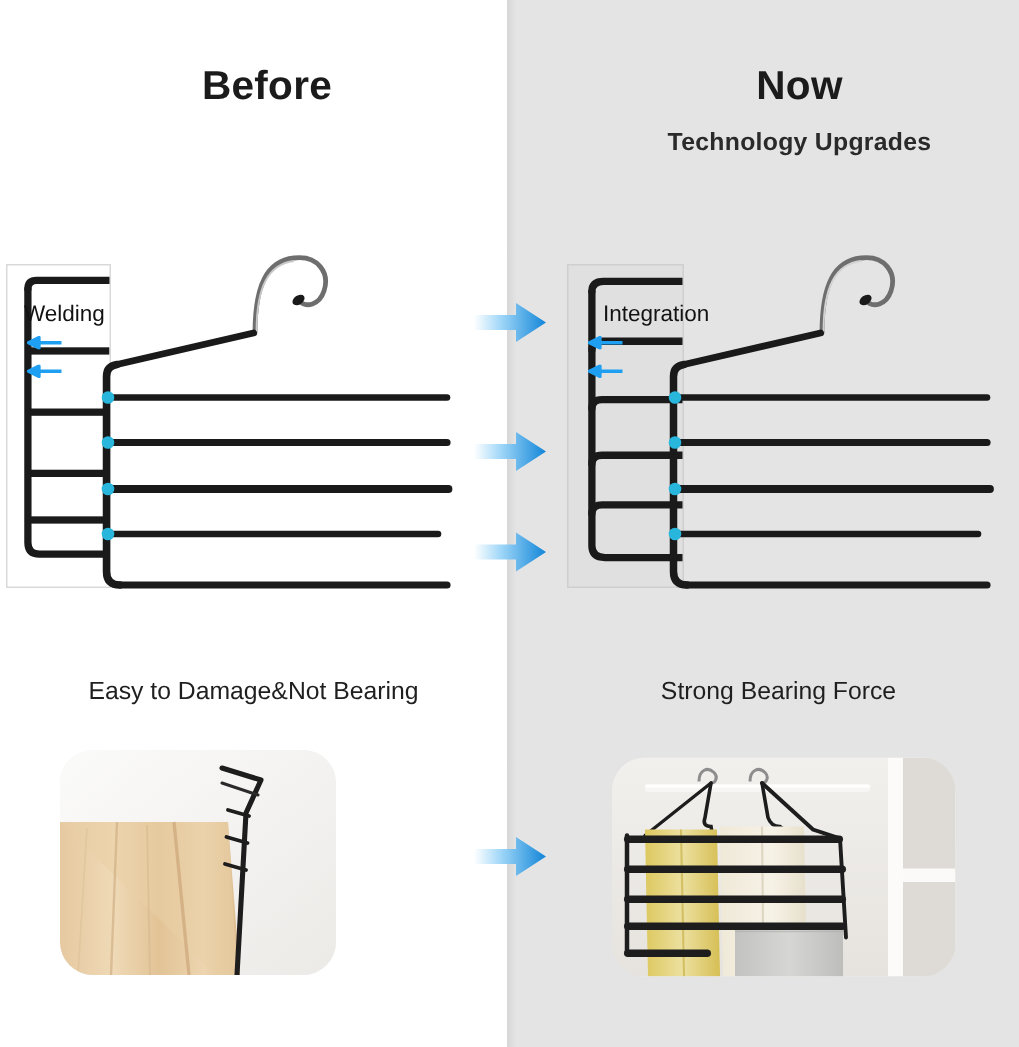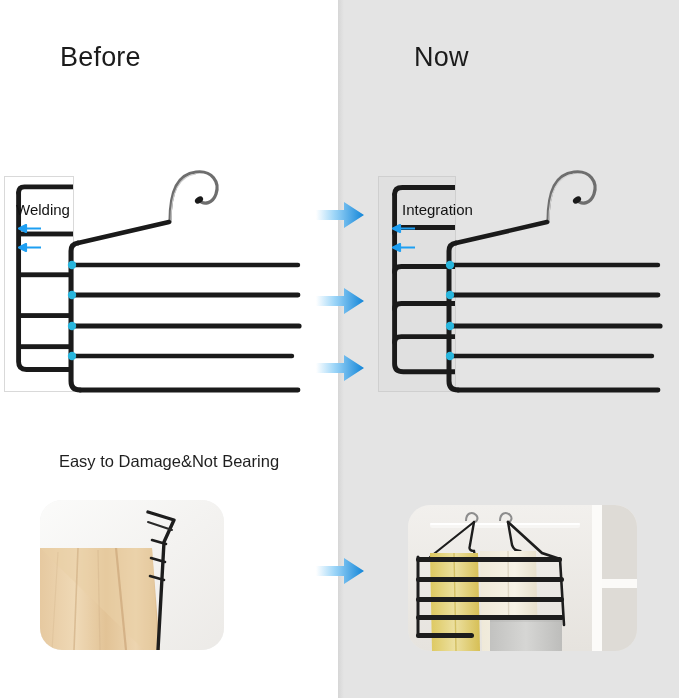--- a/index.html
+++ b/index.html
@@ -31,22 +31,23 @@
   .divider-shade {
     position: absolute;
     top: 0; left: 338px;
     width: 6px; height: 698px;
     background: linear-gradient(to right, #d6d6d6, #e4e4e4);
   }
 
   
   .h-title {
     position: absolute;
+    text-align: center;
     color: #1b1b1b;
-    font-weight: 400;
+    font-weight: 700;
     letter-spacing: .2px;
   }
   #before-title {
     left: 60px; top: 42px; width: 236px;
     font-size: 27px;
   }
   #now-title {
     left: 414px; top: 42px; width: 238px;
     font-size: 27px;
   }
@@ -151,20 +152,21 @@
 <div id="stage">
 
   <div class="panel-bg left"></div>
   <div class="panel-bg right"></div>
   <div class="divider-shade"></div>
 
   <div class="h-title" id="before-title">Before</div>
 
   <div class="h-title" id="now-title">Now</div>
 
+  <div class="h-title" id="now-subtitle">Technology Upgrades</div>
 
   <div class="detail-box" id="detail-welding">
     <svg class="detail-svg" viewBox="0 0 70 216">
 
       <path d="M14 14 Q14 8 20 8 L70 8" fill="none" stroke="#1a1a1a" stroke-width="5" stroke-linecap="round"></path>
       <path d="M14 14 L14 188 Q14 196 22 196 L70 196" fill="none" stroke="#1a1a1a" stroke-width="5" stroke-linecap="round"></path>
 
       <rect x="16" y="54" width="54" height="5" fill="#1a1a1a"></rect>
       <rect x="16" y="96" width="54" height="5" fill="#1a1a1a"></rect>
       <rect x="16" y="138" width="54" height="5" fill="#1a1a1a"></rect>
@@ -282,20 +284,21 @@
         <stop offset="0%" stop-color="#ffffff"></stop>
         <stop offset="38%" stop-color="#9ed6f8"></stop>
         <stop offset="100%" stop-color="#1285d8"></stop>
       </linearGradient>
     </defs>
     <path d="M0 9 L28 9 L28 1 L48 14 L28 27 L28 19 L0 19 Z" fill="url(#ag4)"></path>
   </svg>
 
   <div class="caption" id="caption-left">Easy to Damage&amp;Not Bearing</div>
 
+  <div class="caption" id="caption-right">Strong Bearing Force</div>
 
   <div class="photo" id="photo-before">
     <svg class="photo-svg" viewBox="0 0 184 150" preserveAspectRatio="none">
       <defs>
         <linearGradient id="wallL" x1="0" y1="0" x2="1" y2="1">
           <stop offset="0%" stop-color="#fbfbfa"></stop>
           <stop offset="100%" stop-color="#eceae7"></stop>
         </linearGradient>
         <linearGradient id="fabL" x1="0" y1="0" x2="1" y2="0">
           <stop offset="0%" stop-color="#e6c9a0"></stop>

